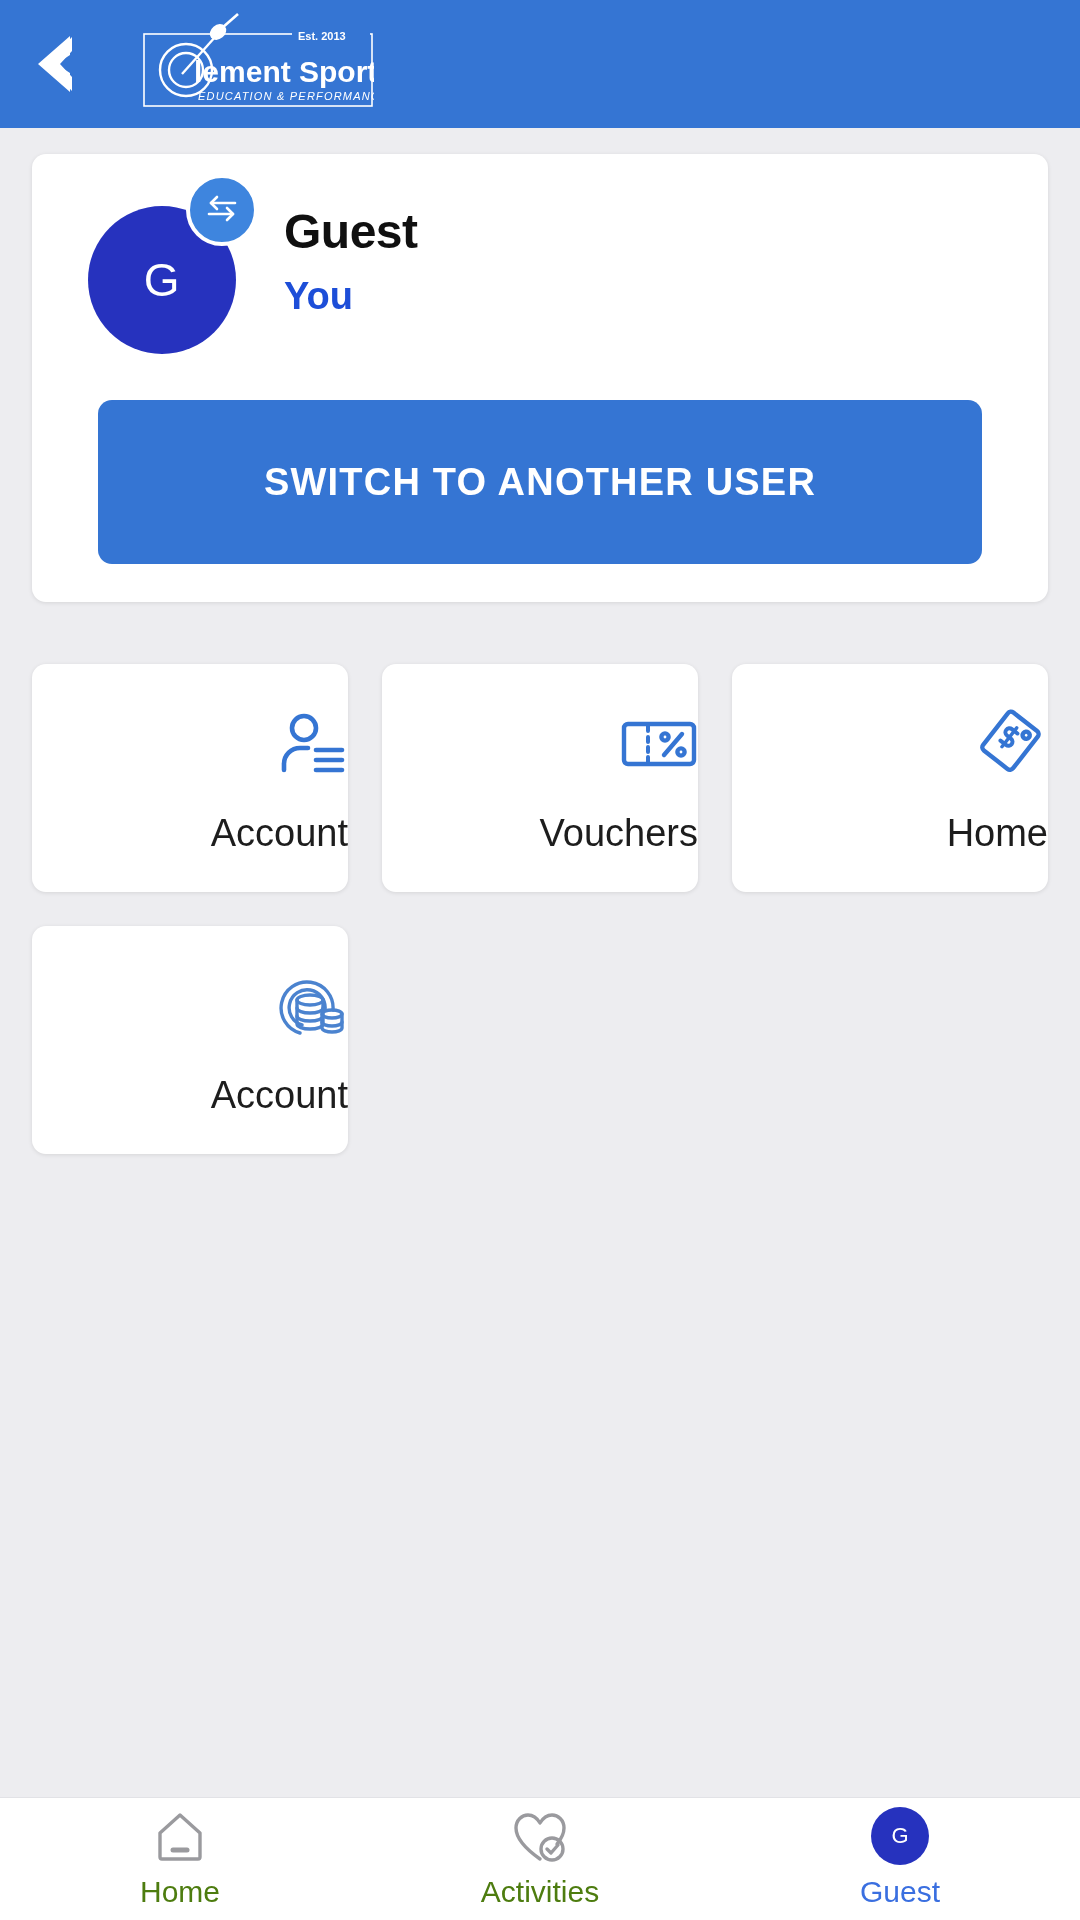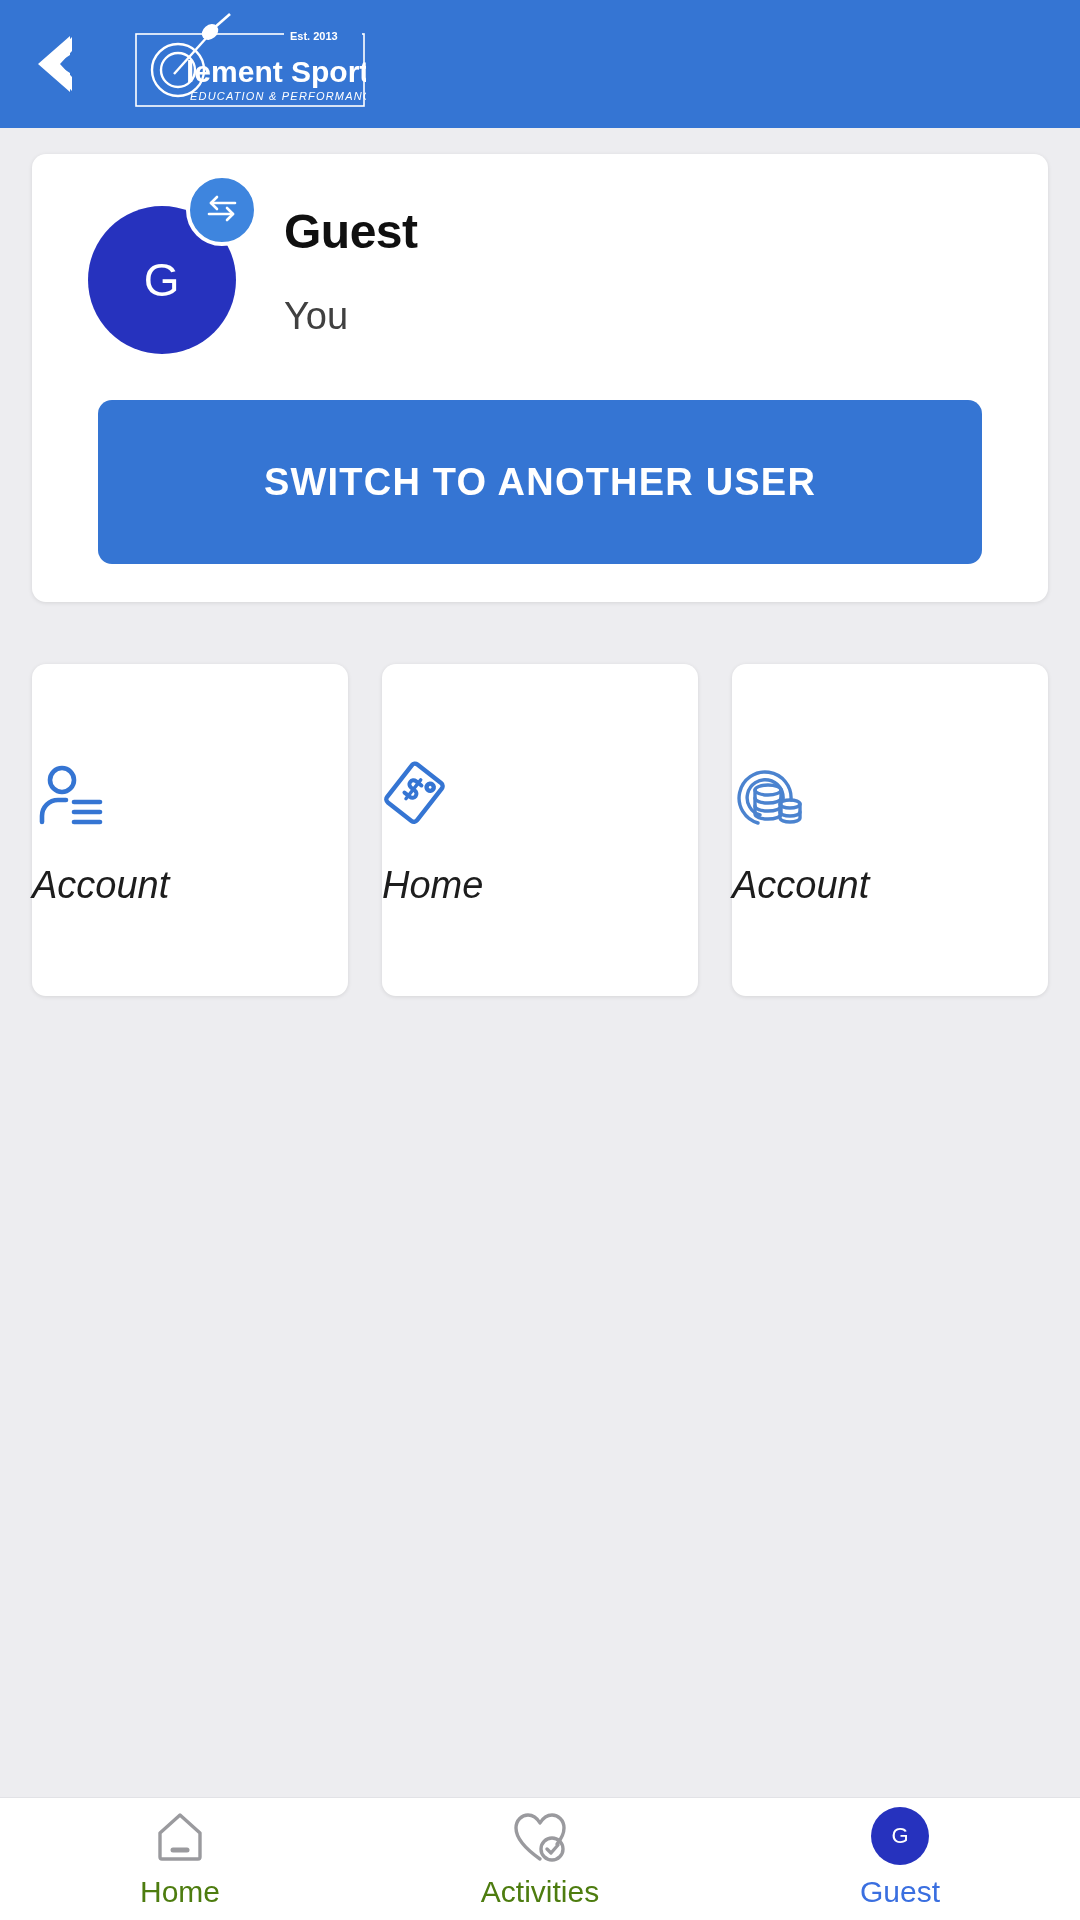--- a/index.html
+++ b/index.html
@@ -24,21 +24,21 @@
     height:128px;
     display:flex;
     align-items:center;
     justify-content:center;
     cursor:pointer;
     flex:0 0 auto;
   }
   #back-button svg{ display:block; }
   #brand-logo{
     position:absolute;
-    left:134px;
+    left:142px;
     top:12px;
     width:232px;
     height:104px;
     color:#ffffff;
   }
   #brand-logo svg{ display:block; }
 
   
   #content{
     position:absolute;
@@ -106,23 +106,23 @@
   }
   #profile-name{
     font-size:48px;
     font-weight:bold;
     color:#101010;
     line-height:1.1;
     letter-spacing:-.5px;
   }
   #profile-relation{
     font-size:38px;
-    color:#404040;
-    margin-top:36px;
-    font-weight:400;
+    color:#1d4ed8;
+    margin-top:16px;
+    font-weight:700;
   }
   #switch-user-button{
     display:block;
     width:884px;
     margin:56px auto 0 auto;
     height:164px;
     background:#3575d3;
     border:none;
     border-radius:14px;
     color:#ffffff;
@@ -137,27 +137,26 @@
   #tile-grid{
     margin:62px 32px 0 32px;
     display:grid;
     grid-template-columns:repeat(3, 1fr);
     gap:34px;
   }
   .tile{
     background:#ffffff;
     border-radius:14px;
     box-shadow:0 1px 4px rgba(0,0,0,.10);
-    height:332px;
+    height:228px;
     display:flex;
     flex-direction:column;
-    align-items:flex-start;
-    justify-content:center;
-    cursor:pointer;
-    font-style:italic;
+    align-items:flex-end;
+    justify-content:center;
+    cursor:pointer;
   }
   .tile-icon{
     height:84px;
     display:flex;
     align-items:center;
     justify-content:center;
     color:#3575d3;
   }
   .tile-icon svg{ display:block; }
   .tile-label{
@@ -286,20 +285,32 @@
           <circle cx="30" cy="16" r="12"></circle>
           <path d="M10 58 v-6 a16 16 0 0 1 16 -16 h8"></path>
           <path d="M42 38 H68"></path>
           <path d="M42 48 H68"></path>
           <path d="M42 58 H68"></path>
         </svg>
       </div>
       <div class="tile-label">Account</div>
     </div>
 
+    <div class="tile">
+      <div class="tile-icon">
+        <svg width="78" height="56" viewBox="0 0 78 56" fill="none" stroke="#3575d3" stroke-width="4.4" stroke-linecap="round" stroke-linejoin="round">
+          <rect x="4" y="8" width="70" height="40" rx="4"></rect>
+          <path d="M28 10 v5 M28 21 v5 M28 31 v5 M28 41 v5" stroke-width="4"></path>
+          <circle cx="45" cy="21" r="3.6"></circle>
+          <circle cx="61" cy="36" r="3.6"></circle>
+          <path d="M62 18 L44 39"></path>
+        </svg>
+      </div>
+      <div class="tile-label">Vouchers</div>
+    </div>
 
     <div class="tile">
       <div class="tile-icon">
         <svg width="70" height="70" viewBox="0 0 70 70" fill="none" stroke="#3575d3" stroke-width="4.4" stroke-linecap="round" stroke-linejoin="round">
           <g transform="rotate(38 35 35)">
             <path d="M16 10 H46 a4 4 0 0 1 4 4 V54 a4 4 0 0 1 -4 4 H16 a4 4 0 0 1 -4 -4 V14 a4 4 0 0 1 4 -4 Z"></path>
             <circle cx="40" cy="20" r="3.6"></circle>
             <path d="M32 24 h-7 a4 4 0 0 0 0 8 h5 a4 4 0 0 1 0 8 h-7" stroke-width="4"></path>
             <path d="M28 20 v24" stroke-width="3.4"></path>
           </g>

